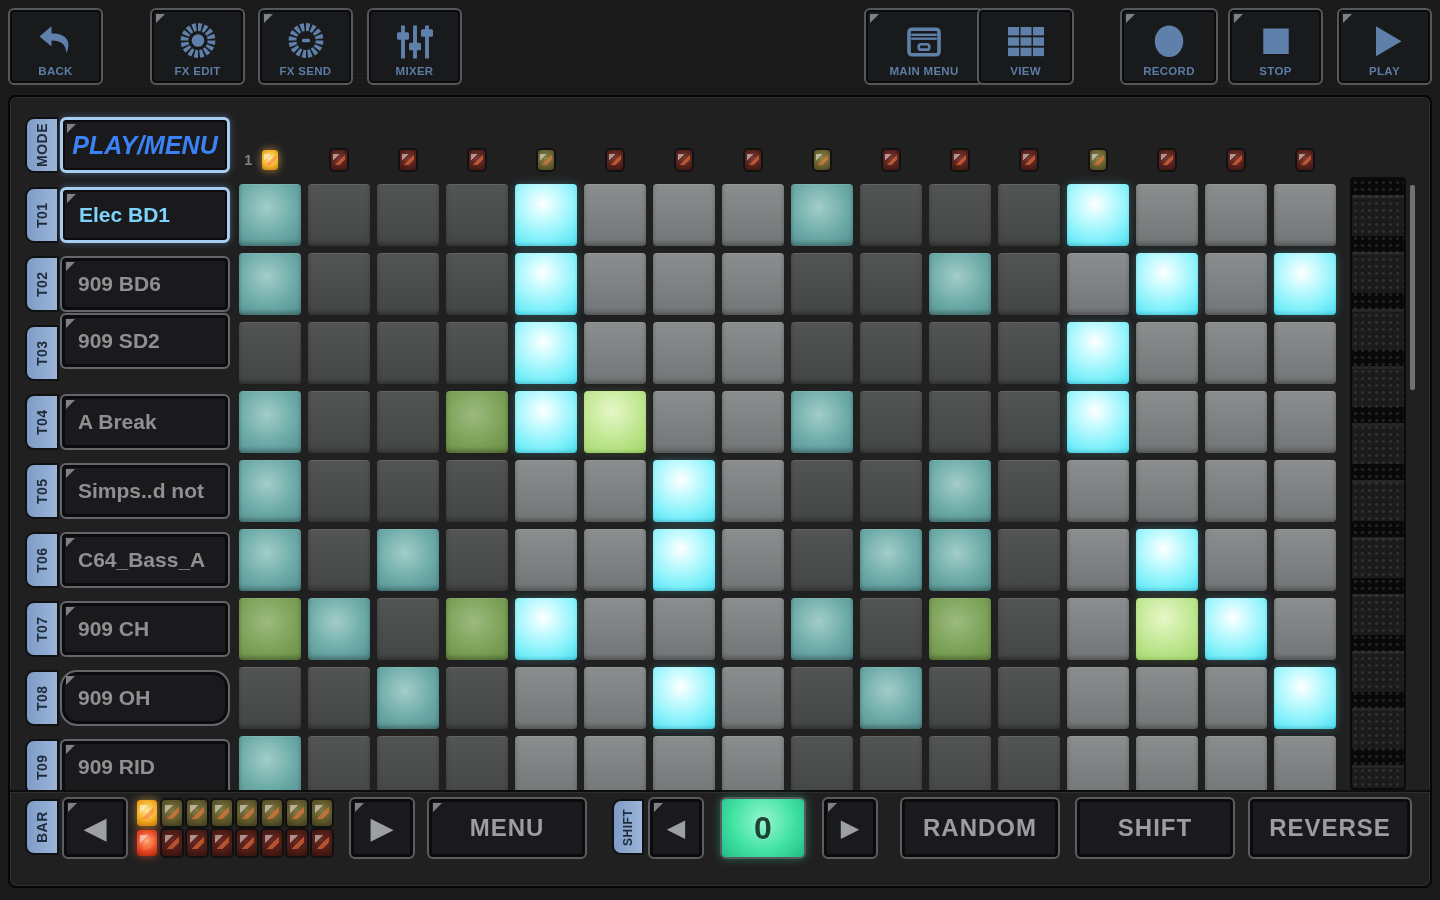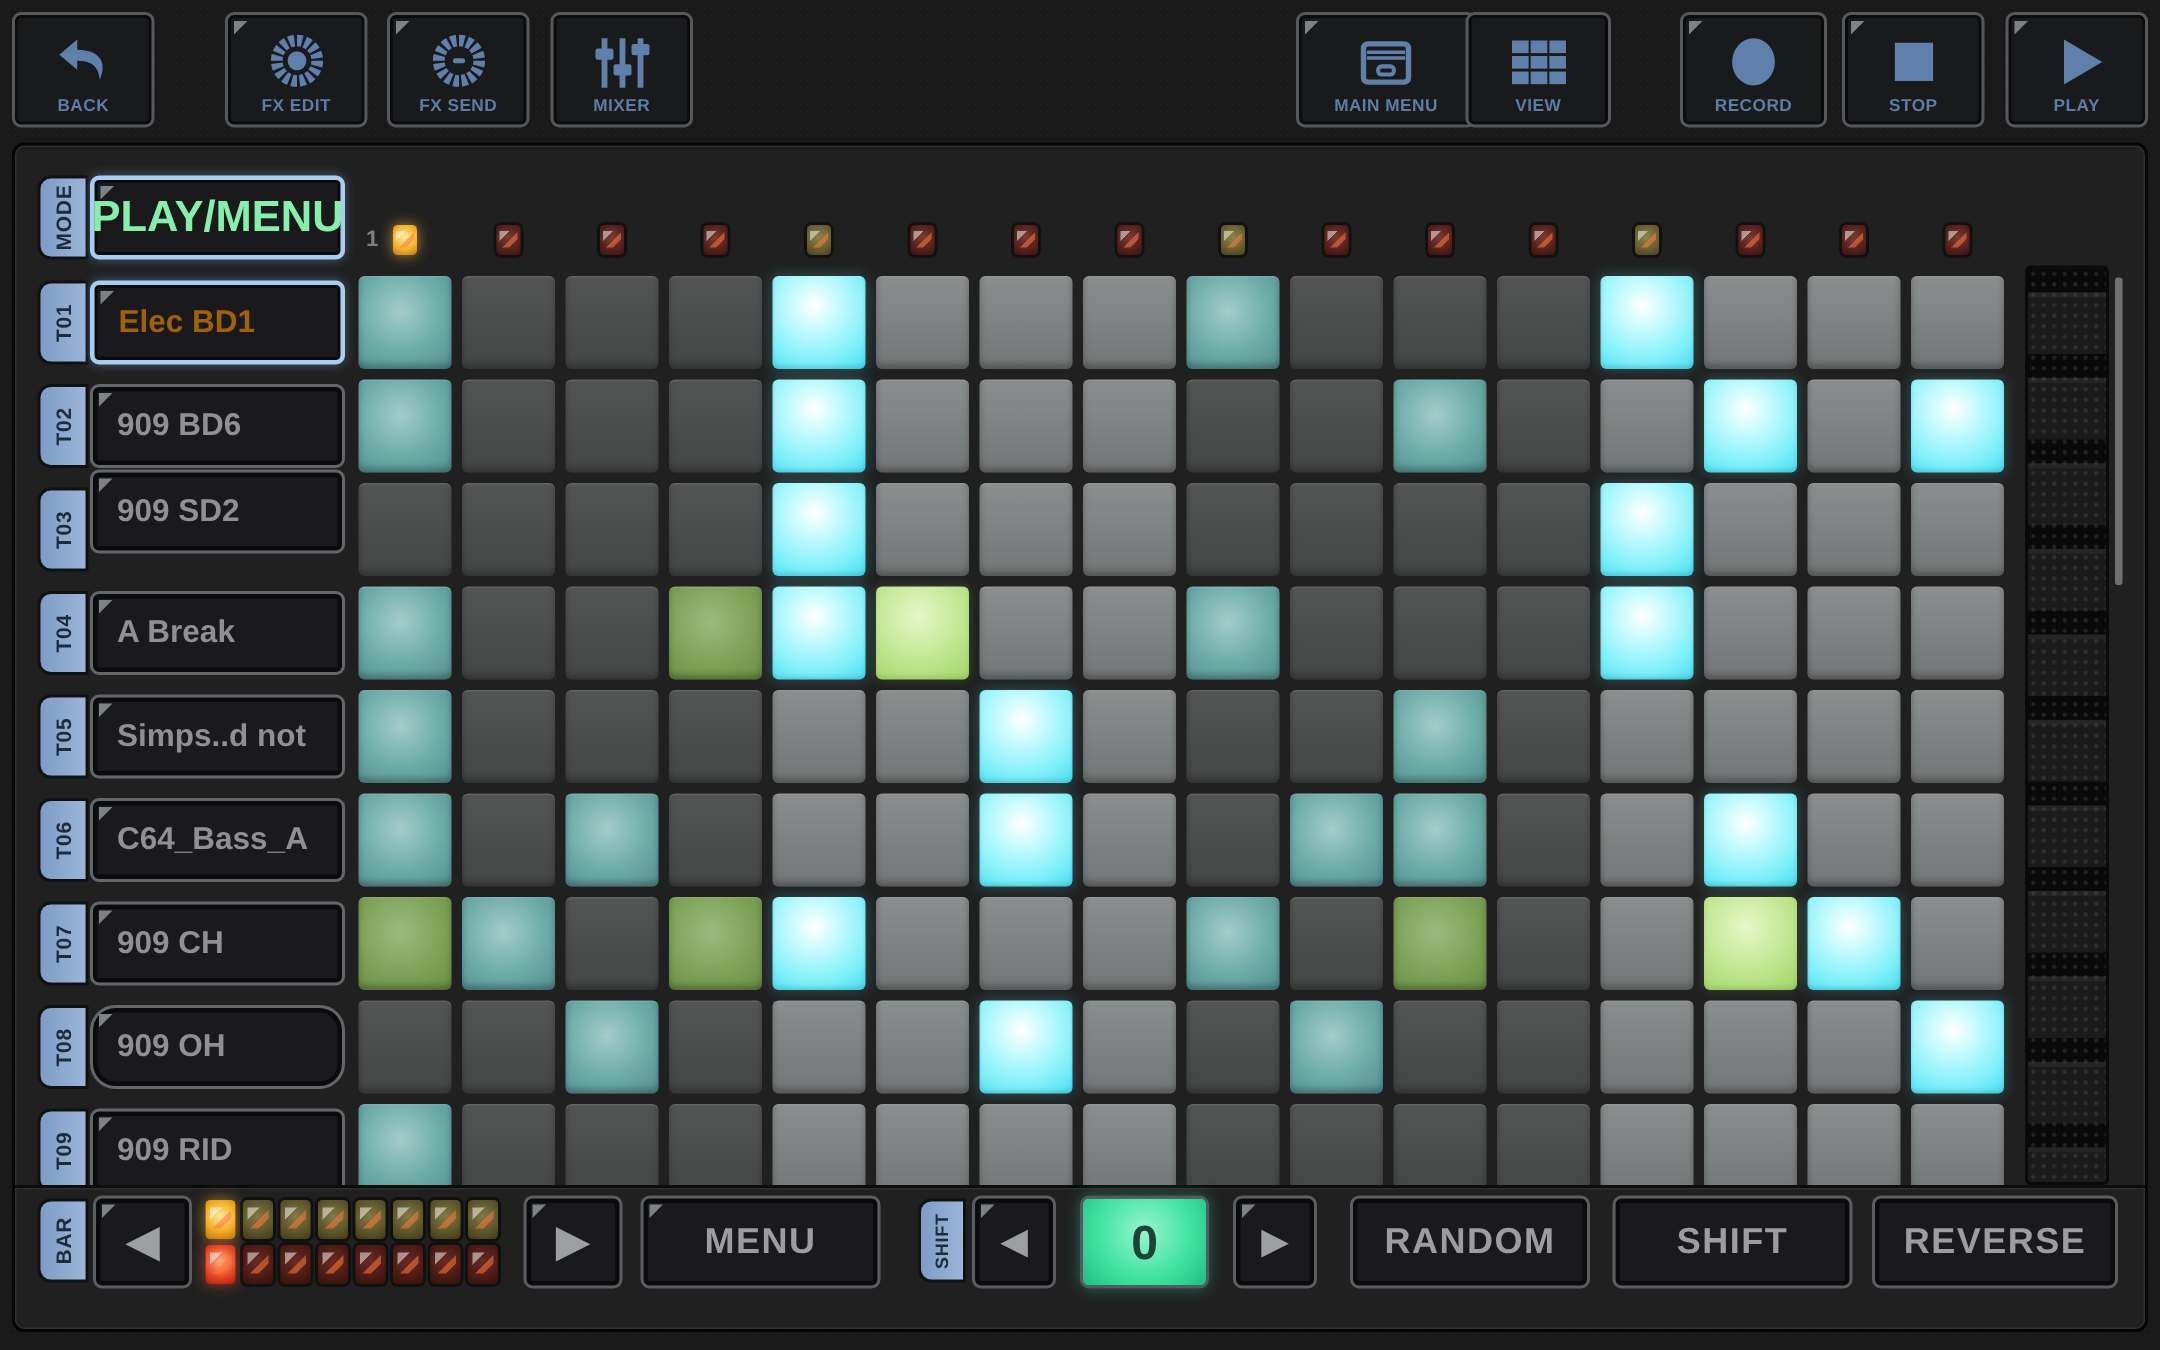--- a/index.html
+++ b/index.html
@@ -23,23 +23,23 @@
   
   .vtab{position:absolute;background:linear-gradient(90deg,#9cb5d8,#7e9cc6);color:#1d2b3d;font-weight:bold;font-size:14px;
     writing-mode:vertical-rl;transform:rotate(180deg);display:flex;align-items:center;justify-content:center;
     border-radius:0 7px 7px 0;letter-spacing:.5px;cursor:pointer;box-shadow:0 0 0 2px #101113;}
 
   
   .nbtn{position:absolute;background:#1a1a1c;border:2px solid #63666a;border-radius:6px;box-sizing:border-box;
     box-shadow:inset 0 0 0 3px #0b0b0d;display:flex;align-items:center;cursor:pointer;}
   .nbtn .tname{color:#8e9092;font-size:21px;font-weight:bold;padding-left:16px;white-space:nowrap;}
   .nbtn.sel{border:3px solid #a8cdf1;box-shadow:inset 0 0 0 2px #0b0b0d,0 0 7px rgba(140,195,255,.35);}
-  .nbtn.sel .tname{color:#a16207;}
+  .nbtn.sel .tname{color:#7dd3fc;}
   .nbtn.modebtn{justify-content:center;}
-  .nbtn.modebtn .tname{padding-left:0;color:#86efac;font-size:29px;}
+  .nbtn.modebtn .tname{padding-left:0;color:#3b82f6;font-size:25px;font-style:italic;}
 
   
   .pad{position:absolute;width:62px;height:62px;border-radius:4px;cursor:pointer;
     box-shadow:inset 0 1px 0 rgba(255,255,255,.10),inset 0 -3px 4px rgba(0,0,0,.28);}
   .pad.off.dk{background:linear-gradient(180deg,#535555,#444646);}
   .pad.off.lt{background:linear-gradient(180deg,#8b8e8e,#737676);}
   .pad.teal{background:radial-gradient(circle at 45% 38%,#a3cdc8 0%,#6caba8 55%,#559091 100%);}
   .pad.cyan{background:radial-gradient(circle at 45% 32%,#ffffff 0%,#c8fbff 28%,#7df0fa 70%,#4cdcee 100%);
     box-shadow:0 0 10px rgba(110,240,255,.25),inset 0 -2px 3px rgba(0,90,110,.2);}
   .pad.gdim{background:radial-gradient(circle at 45% 38%,#9cba80 0%,#7ca156 58%,#6b8f46 100%);}

